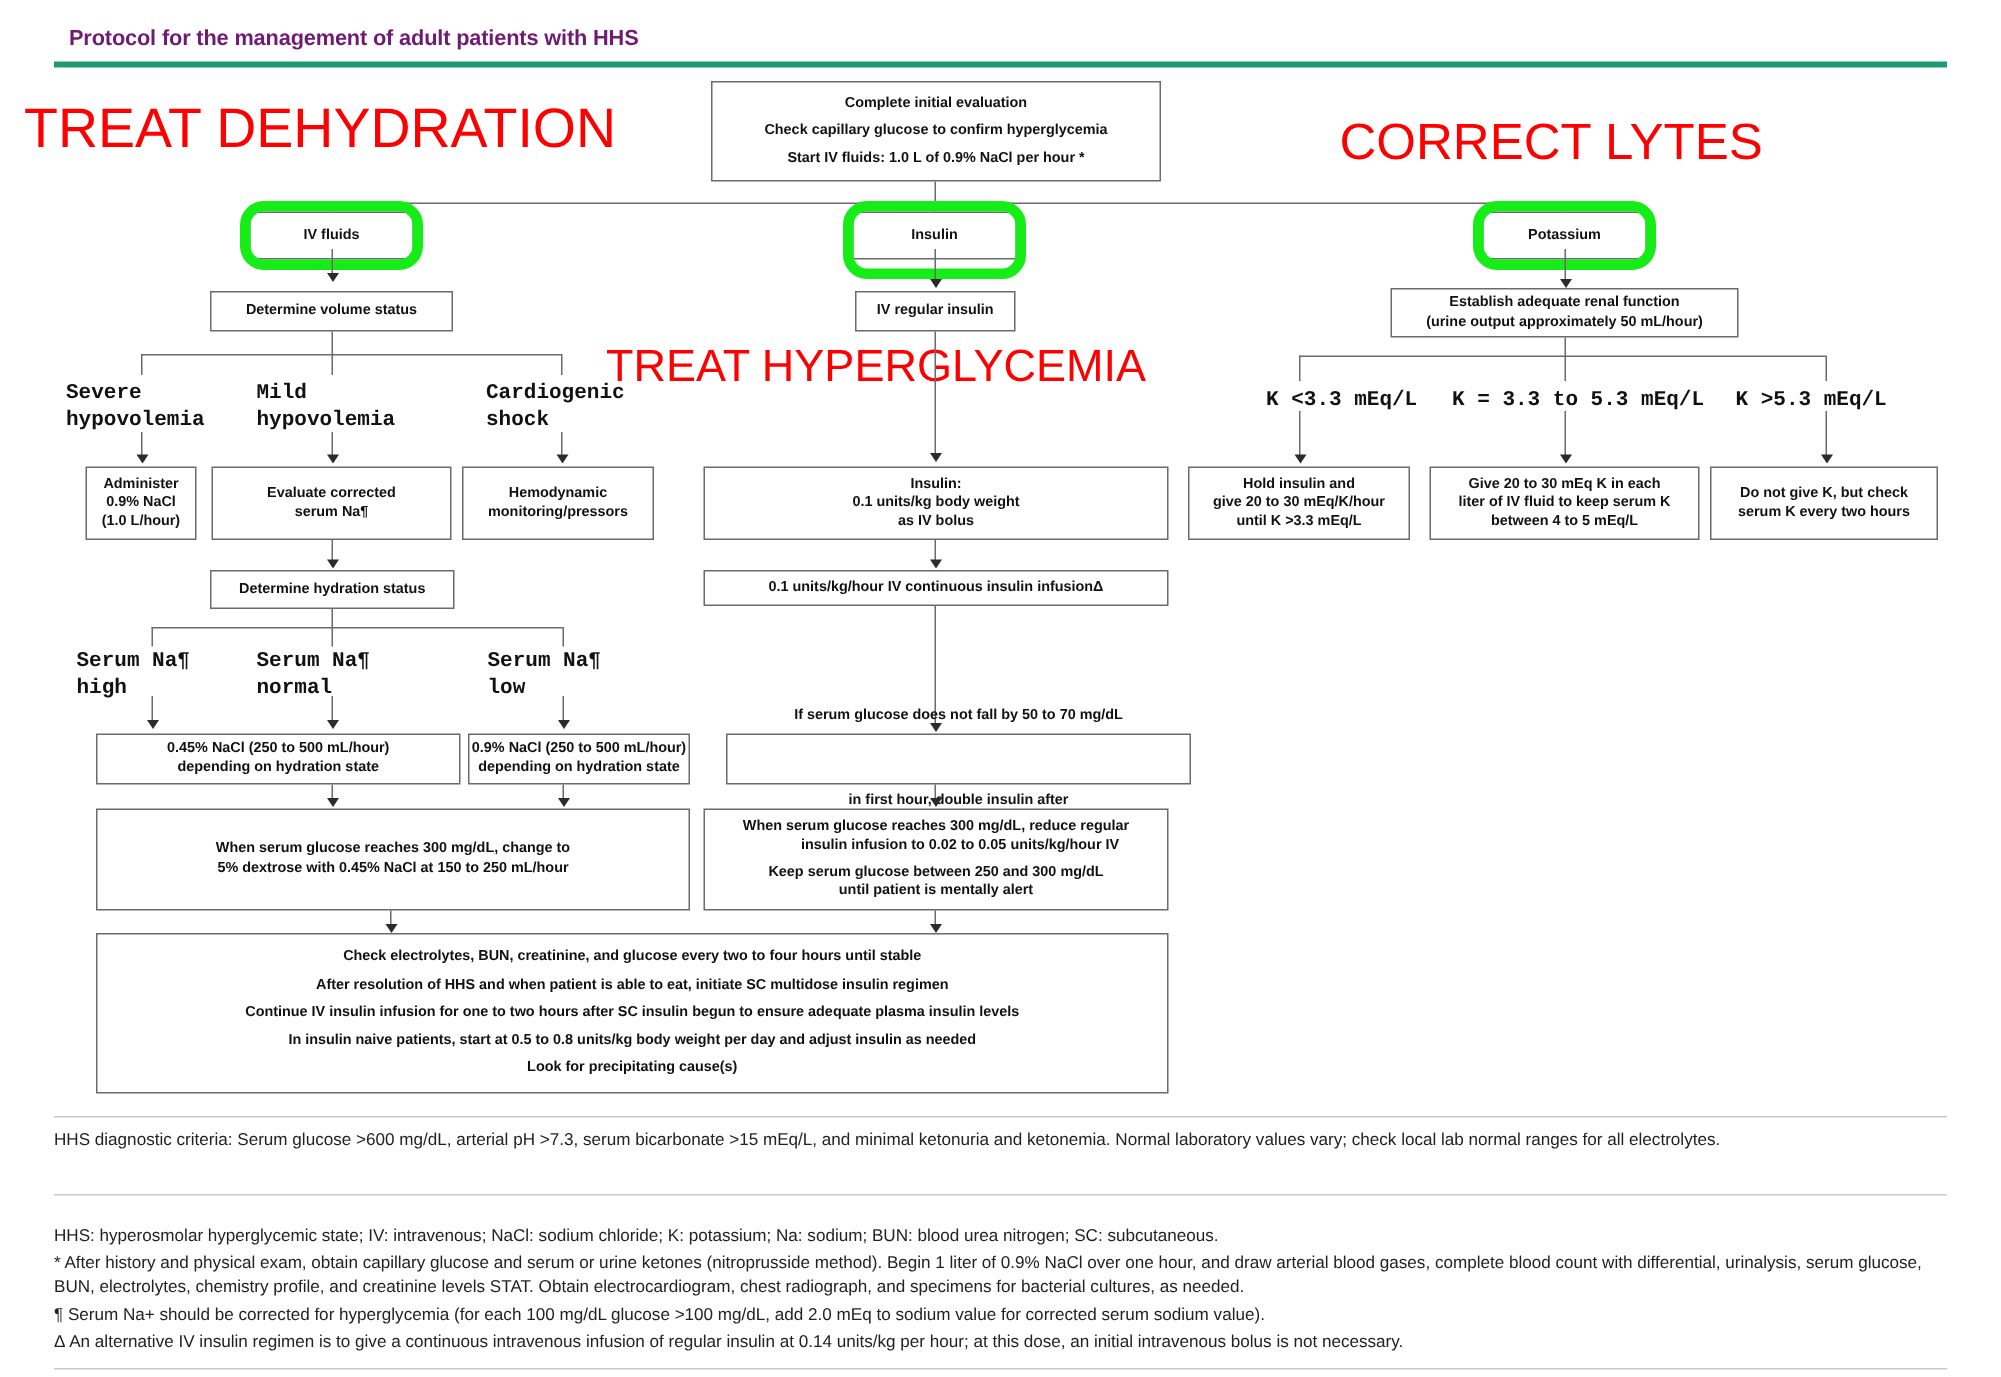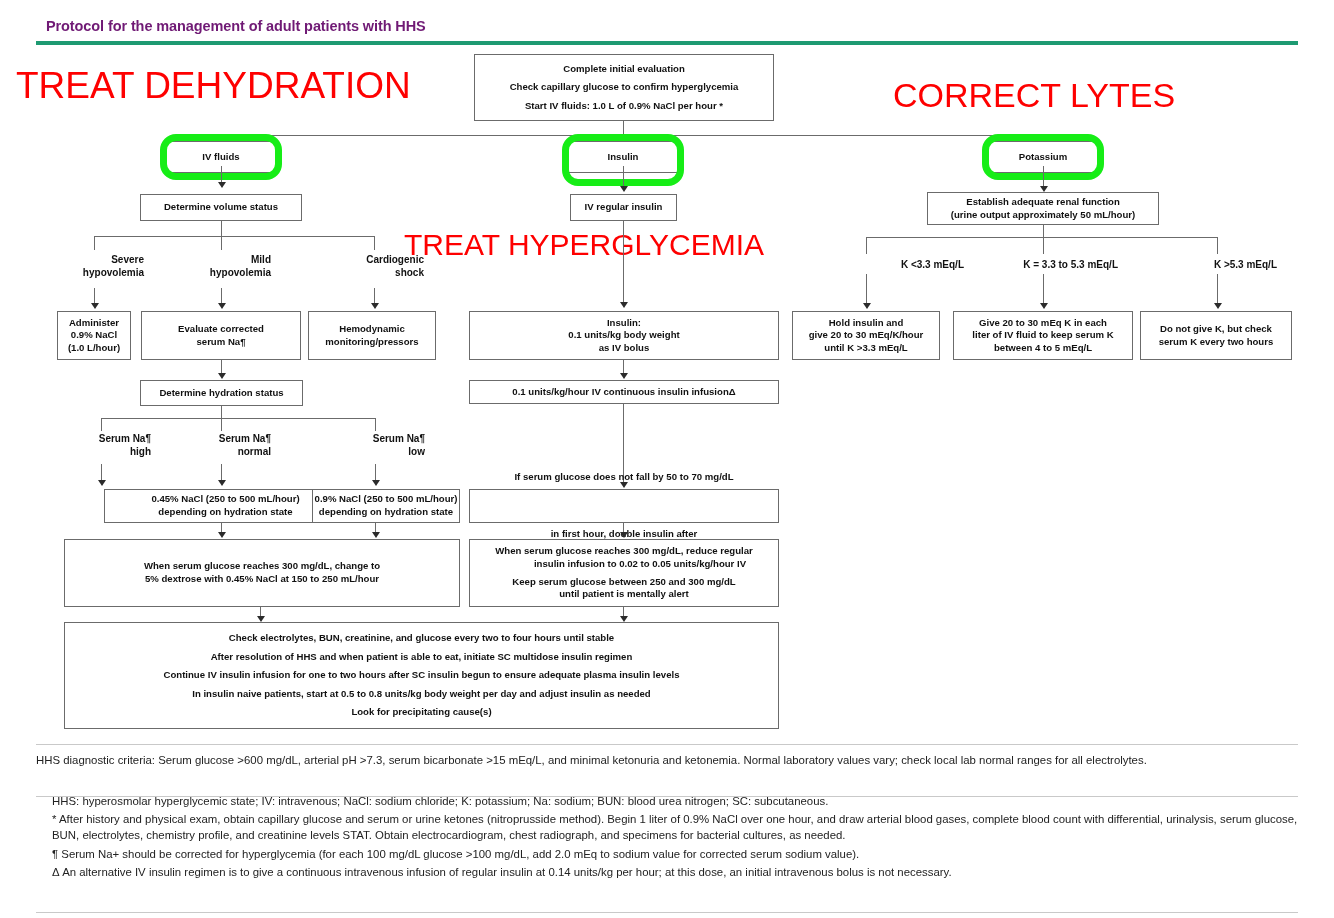--- a/index.html
+++ b/index.html
@@ -38,23 +38,24 @@
     color:#111;
     line-height:1.32;
     padding:2px 4px;
   }
   .bx .ln{display:block;white-space:nowrap;}
   .bx.gap .ln+.ln{margin-top:6px;}
 
   
   .lbl{
     position:absolute;
-    text-align:right;
-    font-size:10px;font-weight:bold;color:#111;
+    text-align:left;
+    font-size:14px;font-weight:bold;color:#111;
     line-height:1.3;
+    font-family:Liberation Mono, monospace;
   }
   .lbl .ln{display:block;white-space:nowrap;}
 
   
   .vl{position:absolute;background:#6b6b6b;width:1.3px;}
   .hl{position:absolute;background:#6b6b6b;height:1.3px;}
   .arw{position:absolute;width:0;height:0;
     border-left:4px solid transparent;border-right:4px solid transparent;
     border-top:6px solid #2b2b2b;}
 
@@ -202,21 +203,21 @@
     <span class="ln">low</span>
   </div>
 
   <div class="vl" style="left:101px;top:464px;height:18px;"></div>
   <div class="arw" style="left:98px;top:480px;"></div>
   <div class="vl" style="left:221px;top:464px;height:18px;"></div>
   <div class="arw" style="left:218px;top:480px;"></div>
   <div class="vl" style="left:375px;top:464px;height:18px;"></div>
   <div class="arw" style="left:372px;top:480px;"></div>
 
-  <div class="bx" style="left:64px;top:489px;width:243px;height:34px;margin-left:40px;">
+  <div class="bx" style="left:64px;top:489px;width:243px;height:34px;">
     <span class="ln">0.45% NaCl (250 to 500 mL/hour)</span>
     <span class="ln">depending on hydration state</span>
   </div>
   <div class="bx" style="left:312px;top:489px;width:148px;height:34px;">
     <span class="ln">0.9% NaCl (250 to 500 mL/hour)</span>
     <span class="ln">depending on hydration state</span>
   </div>
 
   <div class="vl" style="left:221px;top:523px;height:12px;"></div>
   <div class="arw" style="left:218px;top:532px;"></div>
@@ -244,21 +245,21 @@
   </div>
   <div class="vl" style="left:623px;top:360px;height:15px;"></div>
   <div class="arw" style="left:620px;top:373px;"></div>
 
   <div class="bx" style="left:469px;top:380px;width:310px;height:24px;">
     <span class="ln">0.1 units/kg/hour IV continuous insulin infusionΔ</span>
   </div>
   <div class="vl" style="left:623px;top:404px;height:80px;"></div>
   <div class="arw" style="left:620px;top:482px;"></div>
 
-  <div class="bx" style="left:469px;top:489px;width:310px;height:34px;gap:44px;">
+  <div class="bx" style="left:484px;top:489px;width:310px;height:34px;gap:44px;">
     <span class="ln">If serum glucose does not fall by 50 to 70 mg/dL</span>
     <span class="ln">in first hour, double insulin after</span>
   </div>
   <div class="vl" style="left:623px;top:523px;height:12px;"></div>
   <div class="arw" style="left:620px;top:532px;"></div>
 
   <div class="bx gap" style="left:469px;top:539px;width:310px;height:68px;line-height:1.28;">
     <span class="ln">When serum glucose reaches 300 mg/dL, reduce regular</span>
     <span class="ln" style="margin-top:0;padding-left:32px;">insulin infusion to 0.02 to 0.05 units/kg/hour IV</span>
     <span class="ln">Keep serum glucose between 250 and 300 mg/dL</span>
@@ -316,21 +317,21 @@
     <span class="ln">In insulin naive patients, start at 0.5 to 0.8 units/kg body weight per day and adjust insulin as needed</span>
     <span class="ln">Look for precipitating cause(s)</span>
   </div>
 
   <div class="fnrule" style="top:744px;"></div>
   <div class="fn" style="top:752px;">
     <p>HHS diagnostic criteria: Serum glucose &gt;600 mg/dL, arterial pH &gt;7.3, serum bicarbonate &gt;15 mEq/L, and minimal ketonuria and ketonemia. Normal laboratory values vary; check local lab normal ranges for all electrolytes.</p>
   </div>
 
   <div class="fnrule" style="top:796px;"></div>
-  <div class="fn" style="top:793px;margin-left:16px;">
+  <div class="fn" style="top:816px;">
     <p>HHS: hyperosmolar hyperglycemic state; IV: intravenous; NaCl: sodium chloride; K: potassium; Na: sodium; BUN: blood urea nitrogen; SC: subcutaneous.</p>
     <p>* After history and physical exam, obtain capillary glucose and serum or urine ketones (nitroprusside method). Begin 1 liter of 0.9% NaCl over one hour, and draw arterial blood gases, complete blood count with differential, urinalysis, serum glucose, BUN, electrolytes, chemistry profile, and creatinine levels STAT. Obtain electrocardiogram, chest radiograph, and specimens for bacterial cultures, as needed.</p>
     <p>¶ Serum Na+ should be corrected for hyperglycemia (for each 100 mg/dL glucose &gt;100 mg/dL, add 2.0 mEq to sodium value for corrected serum sodium value).</p>
     <p>Δ An alternative IV insulin regimen is to give a continuous intravenous infusion of regular insulin at 0.14 units/kg per hour; at this dose, an initial intravenous bolus is not necessary.</p>
   </div>
   <div class="fnrule" style="top:912px;"></div>
 
 </div>
 
 </body></html>

